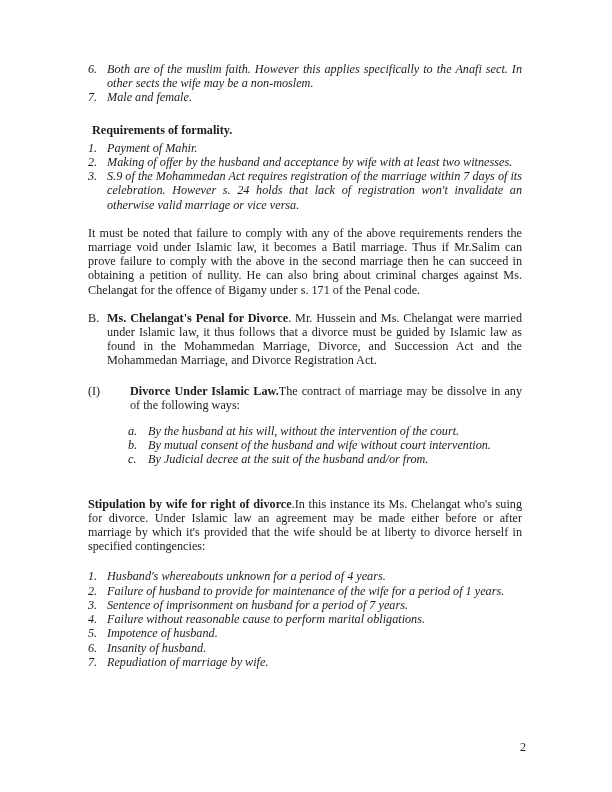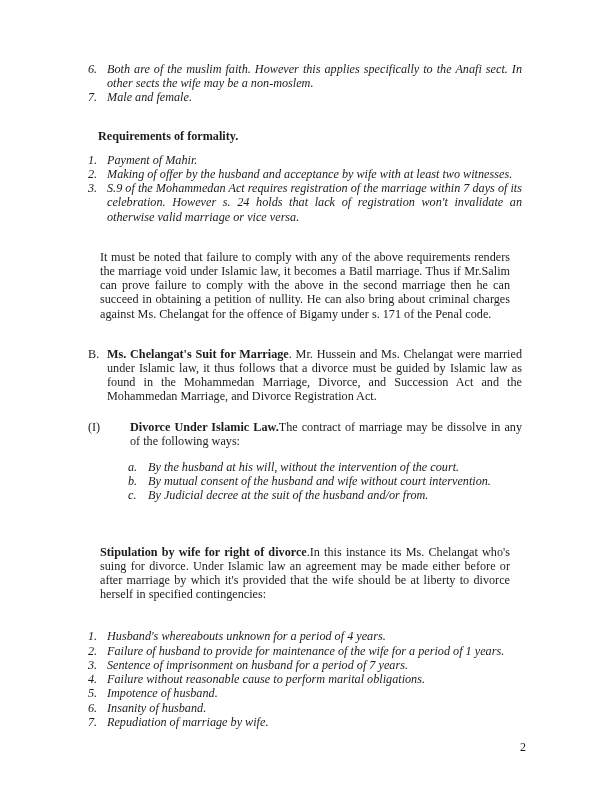--- a/index.html
+++ b/index.html
@@ -25,29 +25,29 @@
     left: 88px;
     top: 62px;
     width: 434px;
   }
   
   .para {
     font-size: 12.2px;
     line-height: 14.2px;
     text-align: justify;
     text-justify: inter-word;
-    margin: 12px;
+    margin: 0;
     hyphens: none;
   }
   .para.upright { font-style: normal; }
   .heading {
     font-size: 12.2px;
     line-height: 14.2px;
     font-weight: bold;
-    margin: 10px;
+    margin: 4px;
   }
   b, .b { font-weight: bold; }
   
   .list { margin: 0; }
   .row {
     display: flex;
     font-size: 12.2px;
     line-height: 14.2px;
     align-items: flex-start;
   }
@@ -128,21 +128,21 @@
     </div>
 
     <div class="gap-l"></div>
 
     <p class="para upright">It must be noted that failure to comply with any of the above requirements renders the marriage void under Islamic law, it becomes a Batil marriage. Thus if Mr.Salim can prove failure to comply with the above in the second marriage then he can succeed in obtaining a petition of nullity. He can also bring about criminal charges against Ms. Chelangat for the offence of Bigamy under s. 171 of the Penal code.</p>
 
     <div class="gap-l"></div>
 
     <div class="row row-outline">
       <span class="marker">B.</span>
-      <span class="body"><b>Ms. Chelangat's Suit for Marriage</b><span>. Mr. Hussein and Ms. Chelangat were married under Islamic law, it thus follows that a divorce must be guided by Islamic law as found in the Mohammedan Marriage, Divorce, and Succession Act and the Mohammedan Marriage, and Divorce Registration Act.</span></span>
+      <span class="body"><b>Ms. Chelangat's Penal for Divorce</b><span>. Mr. Hussein and Ms. Chelangat were married under Islamic law, it thus follows that a divorce must be guided by Islamic law as found in the Mohammedan Marriage, Divorce, and Succession Act and the Mohammedan Marriage, and Divorce Registration Act.</span></span>
     </div>
 
     <div class="gap-xl"></div>
 
     <div class="row row-roman">
       <span class="marker">(I)</span>
       <span class="body"><b>Divorce Under Islamic Law.</b><span>The contract of marriage may be dissolve in any of the following ways:</span></span>
     </div>
 
     <div class="gap-m"></div>

